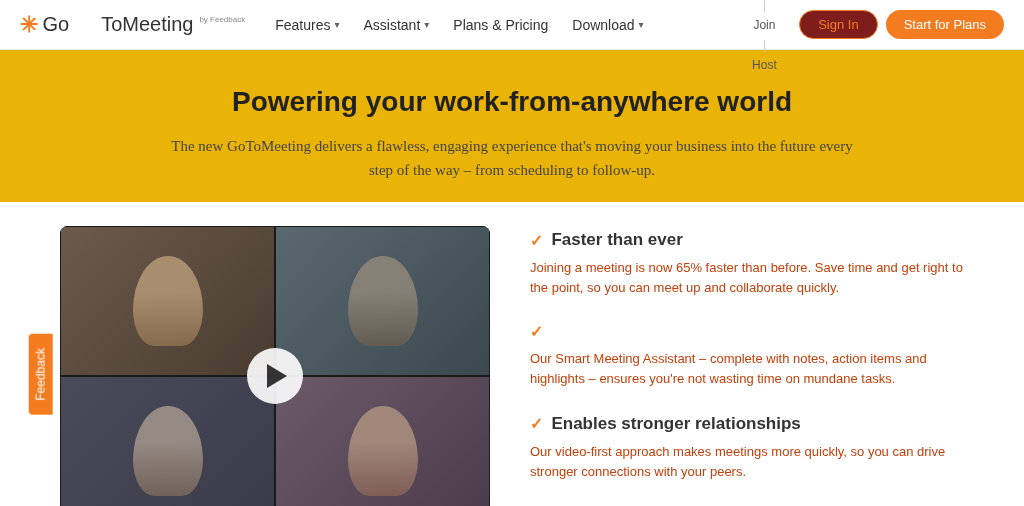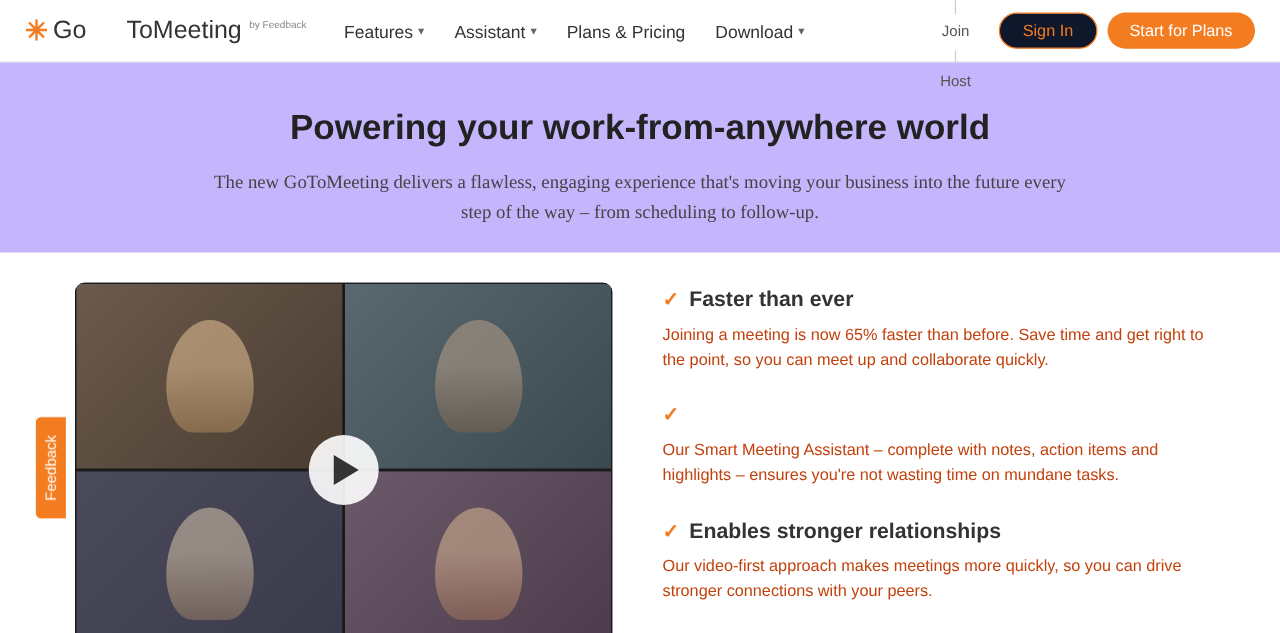--- a/index.html
+++ b/index.html
@@ -23,34 +23,34 @@
       text-decoration: none; white-space: nowrap; text-align: center;
     }
     .chevron { font-size: 10px; color: #666; }
 
     .top-bar-right { display: flex; align-items: center; gap: 8px; }
     .top-links { display: flex; align-items: center; gap: 6px; font-size: 12px; color: #555; flex-direction: column; }
     .top-links a { color: #555; text-decoration: none; }
     .top-links span { color: #ccc; }
 
     .btn-signin {
-      border: 1.5px solid #f47c20; color: #f47c20; background: #0f172a;
+      border: 1.5px solid #f47c20; color: #f47c20; background: #7f1d1d;
       padding: 6px 18px; border-radius: 20px; font-size: 13px; cursor: pointer;
       font-weight: 500;
     }
     .btn-start {
       background: #f47c20; color: #fff; border: none;
       padding: 7px 18px; border-radius: 20px; font-size: 13px; cursor: pointer;
       font-weight: 500; white-space: nowrap;
     }
 
     
     .hero {
       text-align: center; padding: 36px 20px 20px;
-      background: #c4b5fd;
+      background: #eab308;
     }
     .hero h1 { font-size: 28px; font-weight: 700; color: #222; margin-bottom: 16px; }
     .hero p { font-size: 15px; color: #444; max-width: 700px; margin: 0 auto; line-height: 1.6; font-family: Liberation Serif, serif; }
 
     
     .main-content {
       display: flex; gap: 40px; padding: 24px 60px 30px;
       max-width: 1024px; margin: 0 auto; align-items: flex-start;
     }
 

